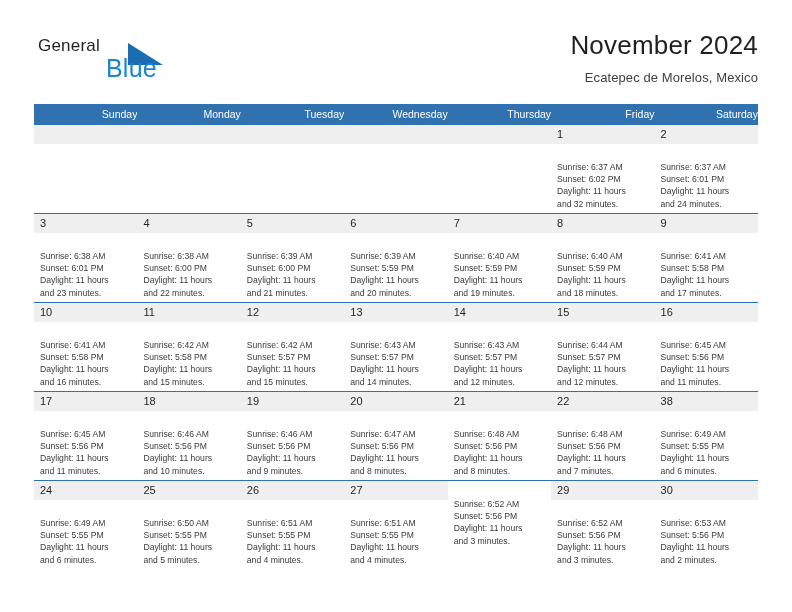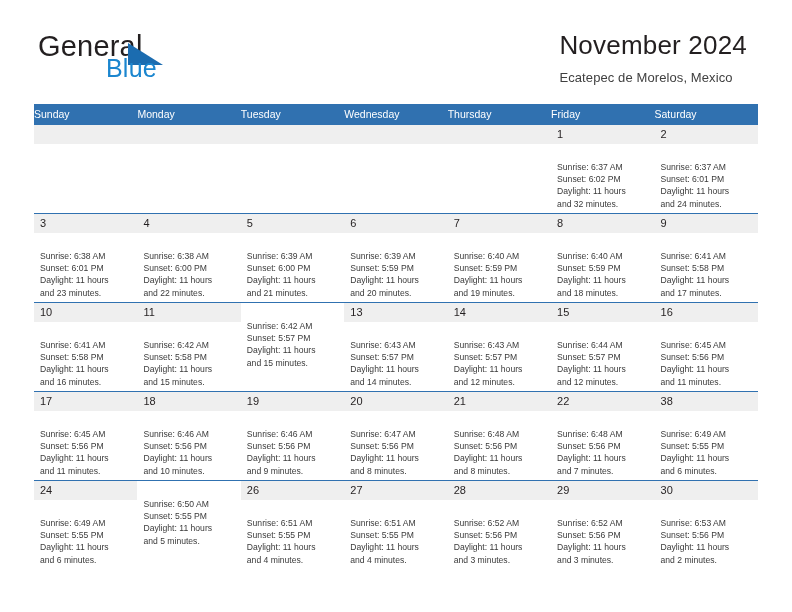--- a/index.html
+++ b/index.html
@@ -35,21 +35,21 @@
     position: absolute;
     left: 0;
     top: 4px;
     width: 240px;
     height: 58px;
   }
   .brand-general {
     position: absolute;
     left: 4px;
     top: 0px;
-    font-size: 29px;
+    font-size: 17px;
     letter-spacing: .2px;
     color: #231f20;
     font-family: "Liberation Sans", sans-serif;
     line-height: 28px;
   }
   .brand-blue {
     position: absolute;
     left: 60px;
     top: 22px;
     font-size: 25px;
@@ -64,22 +64,23 @@
     left: 94px;
     top: 11px;
     width: 0;
     height: 0;
     border-left: 35px solid #1b6cb0;
     border-top: 22px solid transparent;
   }
 
   .title-block {
     position: absolute;
-    right: 11px;
+    right: 0;
     top: 0;
+    text-align: right;
   }
   .cal-title {
     font-size: 26px;
     font-weight: normal;
     color: #231f20;
     line-height: 34px;
     letter-spacing: .2px;
   }
   .cal-subtitle {
     font-size: 13px;
@@ -105,20 +106,21 @@
   }
   .weekday {
     flex: 0 0 103.428px;
     width: 103.428px;
     box-sizing: border-box;
     color: #ffffff;
     font-size: 10.5px;
     line-height: 21px;
     white-space: nowrap;
     overflow: hidden;
+    text-align: right;
   }
 
   .week-row {
     display: flex;
     width: 100%;
     border-top: 1.5px solid #3071b0;
     box-sizing: border-box;
   }
   .week-row.first { border-top: none; }
 
@@ -250,20 +252,21 @@
         <div class="week-row">
           <div class="day-cell">
             <div class="day-number-band">10</div>
             <div class="day-info"><span class="line">Sunrise: 6:41 AM</span><span class="line">Sunset: 5:58 PM</span><span class="line">Daylight: 11 hours</span><span class="line">and 16 minutes.</span></div>
           </div>
           <div class="day-cell">
             <div class="day-number-band">11</div>
             <div class="day-info"><span class="line">Sunrise: 6:42 AM</span><span class="line">Sunset: 5:58 PM</span><span class="line">Daylight: 11 hours</span><span class="line">and 15 minutes.</span></div>
           </div>
           <div class="day-cell">
+            <div class="day-number-band">12</div>
             <div class="day-info"><span class="line">Sunrise: 6:42 AM</span><span class="line">Sunset: 5:57 PM</span><span class="line">Daylight: 11 hours</span><span class="line">and 15 minutes.</span></div>
           </div>
           <div class="day-cell">
             <div class="day-number-band">13</div>
             <div class="day-info"><span class="line">Sunrise: 6:43 AM</span><span class="line">Sunset: 5:57 PM</span><span class="line">Daylight: 11 hours</span><span class="line">and 14 minutes.</span></div>
           </div>
           <div class="day-cell">
             <div class="day-number-band">14</div>
             <div class="day-info"><span class="line">Sunrise: 6:43 AM</span><span class="line">Sunset: 5:57 PM</span><span class="line">Daylight: 11 hours</span><span class="line">and 12 minutes.</span></div>
           </div>
@@ -305,32 +308,32 @@
             <div class="day-number-band">38</div>
             <div class="day-info"><span class="line">Sunrise: 6:49 AM</span><span class="line">Sunset: 5:55 PM</span><span class="line">Daylight: 11 hours</span><span class="line">and 6 minutes.</span></div>
           </div>
         </div>
         <div class="week-row">
           <div class="day-cell">
             <div class="day-number-band">24</div>
             <div class="day-info"><span class="line">Sunrise: 6:49 AM</span><span class="line">Sunset: 5:55 PM</span><span class="line">Daylight: 11 hours</span><span class="line">and 6 minutes.</span></div>
           </div>
           <div class="day-cell">
+            <div class="day-number-band">25</div>
             <div class="day-info"><span class="line">Sunrise: 6:50 AM</span><span class="line">Sunset: 5:55 PM</span><span class="line">Daylight: 11 hours</span><span class="line">and 5 minutes.</span></div>
           </div>
           <div class="day-cell">
             <div class="day-number-band">26</div>
             <div class="day-info"><span class="line">Sunrise: 6:51 AM</span><span class="line">Sunset: 5:55 PM</span><span class="line">Daylight: 11 hours</span><span class="line">and 4 minutes.</span></div>
           </div>
           <div class="day-cell">
             <div class="day-number-band">27</div>
             <div class="day-info"><span class="line">Sunrise: 6:51 AM</span><span class="line">Sunset: 5:55 PM</span><span class="line">Daylight: 11 hours</span><span class="line">and 4 minutes.</span></div>
           </div>
           <div class="day-cell">
-            <div class="day-number-band">28</div>
             <div class="day-info"><span class="line">Sunrise: 6:52 AM</span><span class="line">Sunset: 5:56 PM</span><span class="line">Daylight: 11 hours</span><span class="line">and 3 minutes.</span></div>
           </div>
           <div class="day-cell">
             <div class="day-number-band">29</div>
             <div class="day-info"><span class="line">Sunrise: 6:52 AM</span><span class="line">Sunset: 5:56 PM</span><span class="line">Daylight: 11 hours</span><span class="line">and 3 minutes.</span></div>
           </div>
           <div class="day-cell">
             <div class="day-number-band">30</div>
             <div class="day-info"><span class="line">Sunrise: 6:53 AM</span><span class="line">Sunset: 5:56 PM</span><span class="line">Daylight: 11 hours</span><span class="line">and 2 minutes.</span></div>
           </div>

